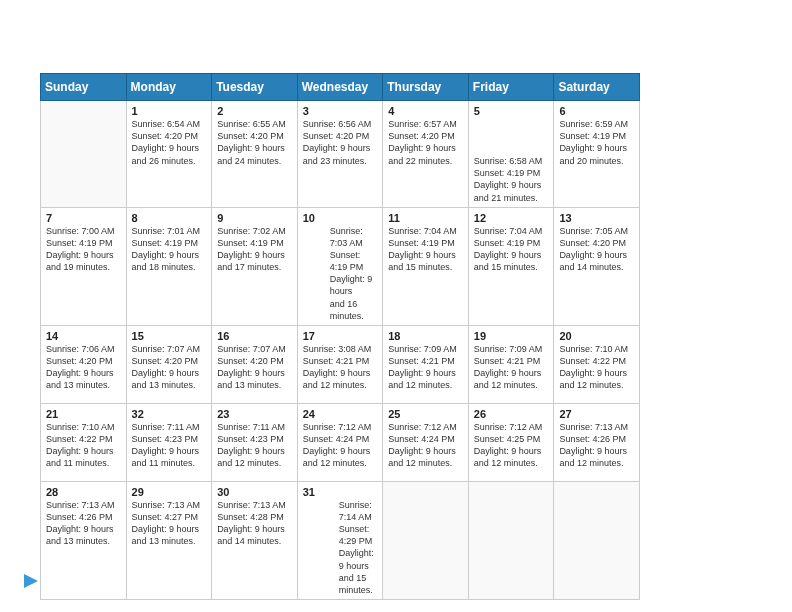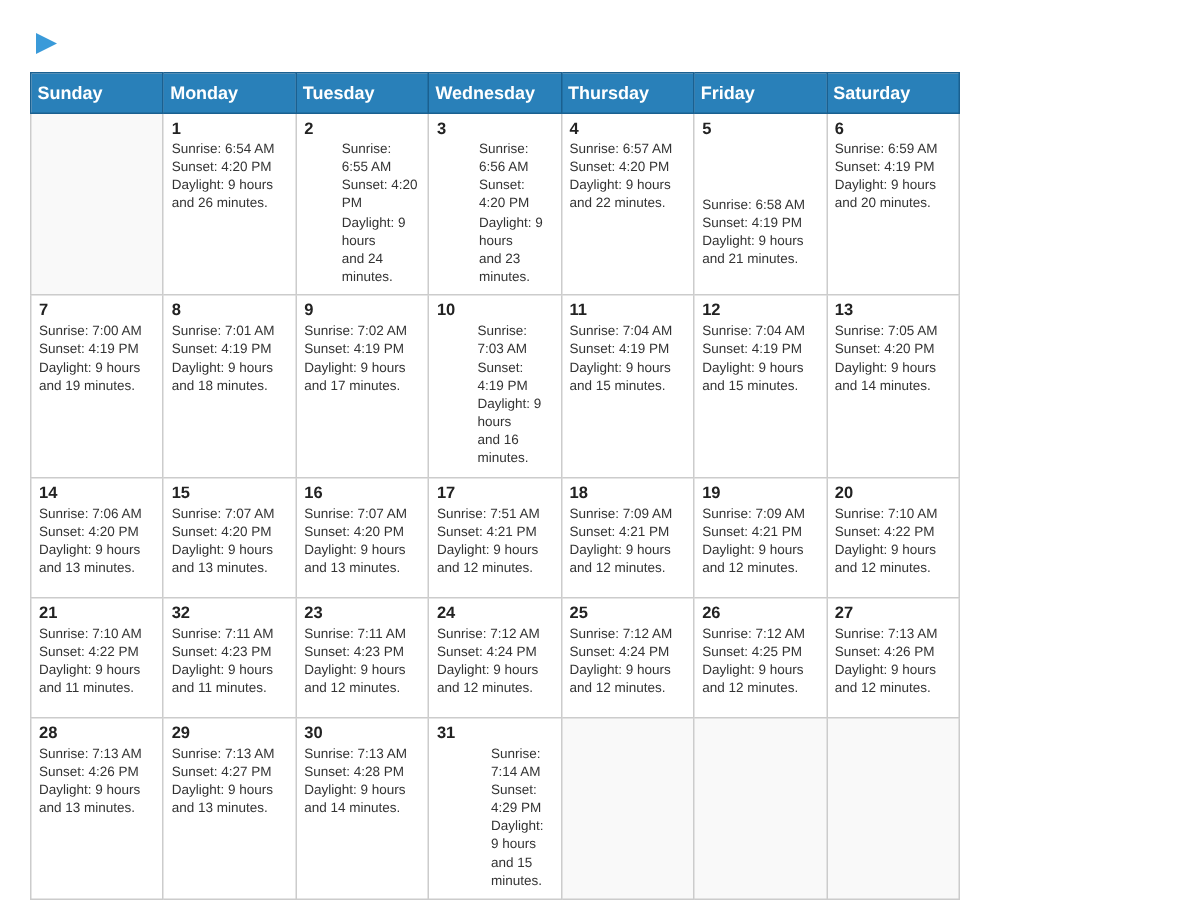--- a/index.html
+++ b/index.html
@@ -8,21 +8,22 @@
       height: 612px;
       font-family: Arial, sans-serif;
       background: #fff;
       overflow: hidden;
     }
     .page {
       width: 660px;
       height: 612px;
       padding: 18px 20px 12px 20px;
       display: flex;
-      flex-direction: column;
+      flex-direction: row;
+      align-items: flex-end;
     }
     .header {
       display: flex;
       align-items: flex-start;
       justify-content: space-between;
       margin-bottom: 10px;
     }
     .logo {
       display: flex;
       flex-direction: column;
@@ -137,28 +138,28 @@
           <td class="empty"></td>
           <td>
             <span class="day-num">1</span>
             <div class="day-info" style="white-space: pre-line;">Sunrise: 6:54 AM
 Sunset: 4:20 PM
 Daylight: 9 hours
 and 26 minutes.</div>
           </td>
           <td>
             <span class="day-num">2</span>
-            <div class="day-info" style="white-space: pre-line; margin-left: 25px;">Sunrise: 6:55 AM
+            <div class="day-info" style="white-space: pre-line;">Sunrise: 6:55 AM
 Sunset: 4:20 PM
 Daylight: 9 hours
 and 24 minutes.</div>
           </td>
           <td>
             <span class="day-num">3</span>
-            <div class="day-info" style="white-space: pre-line; margin-left: 28px;">Sunrise: 6:56 AM
+            <div class="day-info" style="white-space: pre-line;">Sunrise: 6:56 AM
 Sunset: 4:20 PM
 Daylight: 9 hours
 and 23 minutes.</div>
           </td>
           <td>
             <span class="day-num">4</span>
             <div class="day-info" style="white-space: pre-line;">Sunrise: 6:57 AM
 Sunset: 4:20 PM
 Daylight: 9 hours
 and 22 minutes.</div>
@@ -246,21 +247,21 @@
           </td>
           <td>
             <span class="day-num">16</span>
             <div class="day-info" style="white-space: pre-line;">Sunrise: 7:07 AM
 Sunset: 4:20 PM
 Daylight: 9 hours
 and 13 minutes.</div>
           </td>
           <td>
             <span class="day-num">17</span>
-            <div class="day-info" style="white-space: pre-line;">Sunrise: 7:51 AM
+            <div class="day-info" style="white-space: pre-line;">Sunrise: 3:08 AM
 Sunset: 4:21 PM
 Daylight: 9 hours
 and 12 minutes.</div>
           </td>
           <td>
             <span class="day-num">18</span>
             <div class="day-info" style="white-space: pre-line;">Sunrise: 7:09 AM
 Sunset: 4:21 PM
 Daylight: 9 hours
 and 12 minutes.</div>

